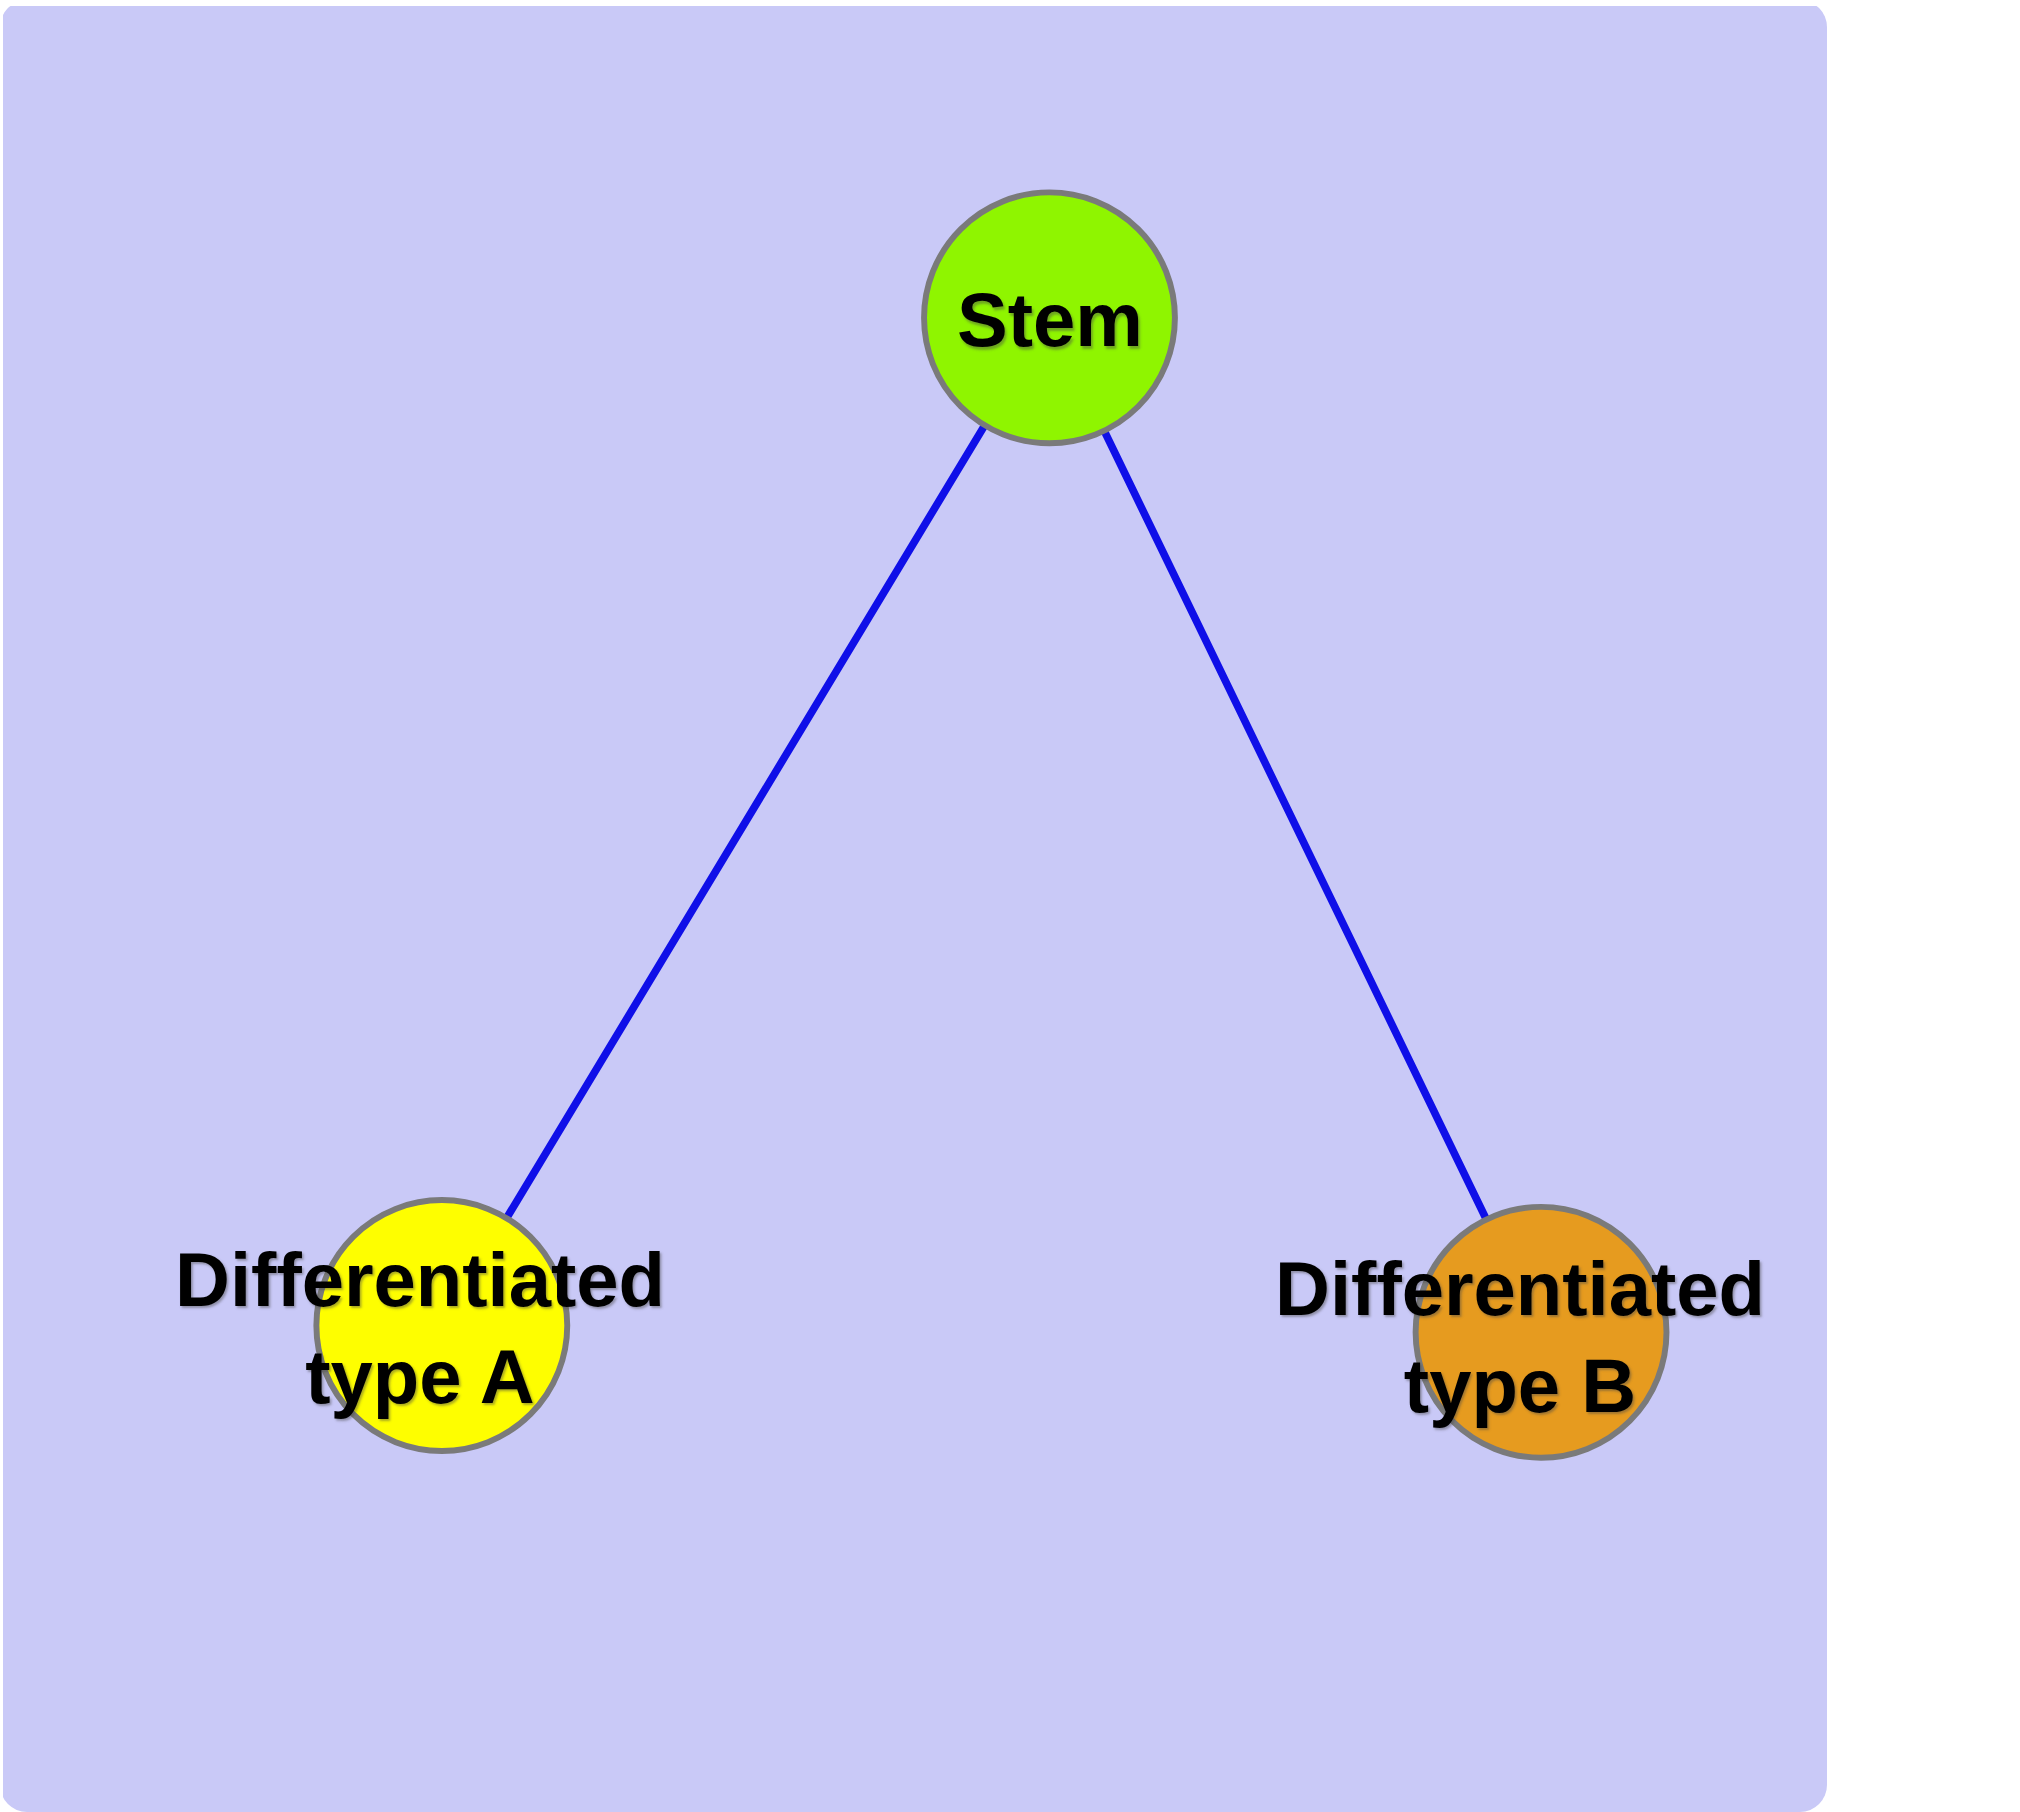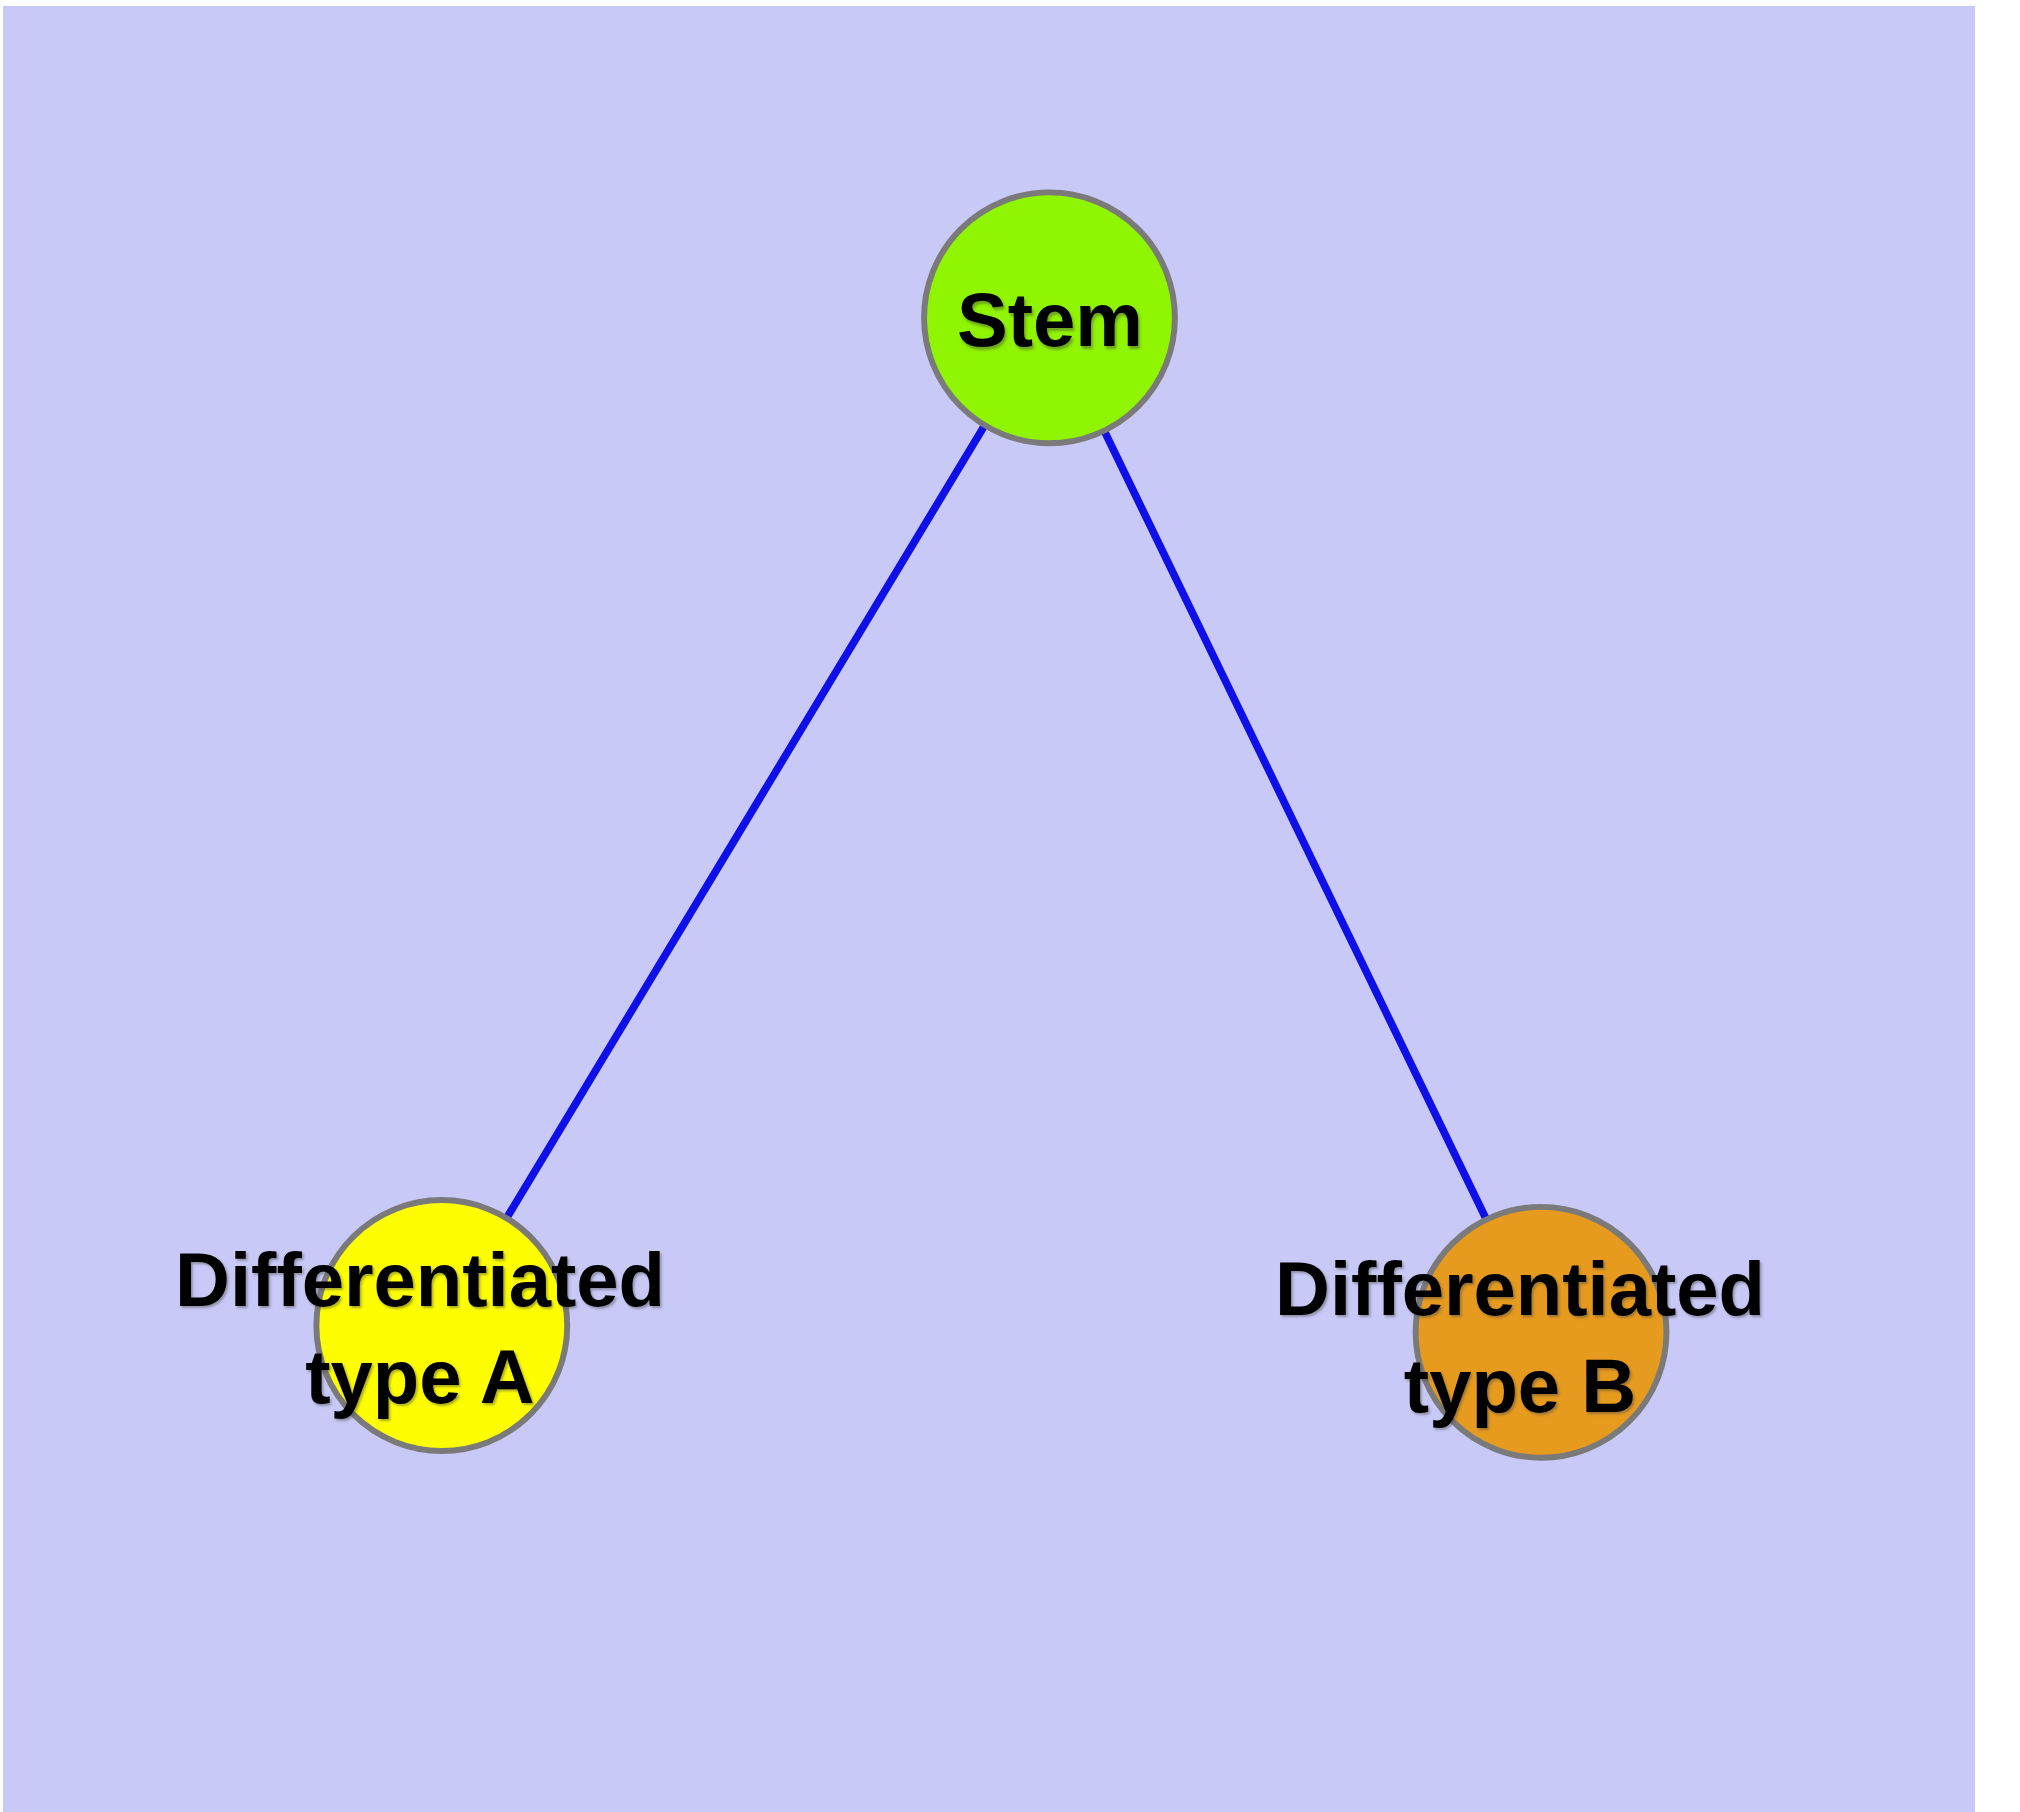--- a/index.html
+++ b/index.html
@@ -3,24 +3,25 @@
 <meta charset="utf-8">
 <style>
   html, body {
     margin: 0;
     padding: 0;
     background: #ffffff;
     font-family: "Liberation Sans", sans-serif;
   }
   .canvas {
     position: relative;
-    width: 1975px;
+    width: 1827px;
     height: 1812px;
     background: #ffffff;
     overflow: hidden;
+    border-radius: 27px;
   }
   
   .panel {
     position: absolute;
     left: 2.5px;
     top: 6px;
     right: 0;
     bottom: 0;
   }
   .graph-layer {

